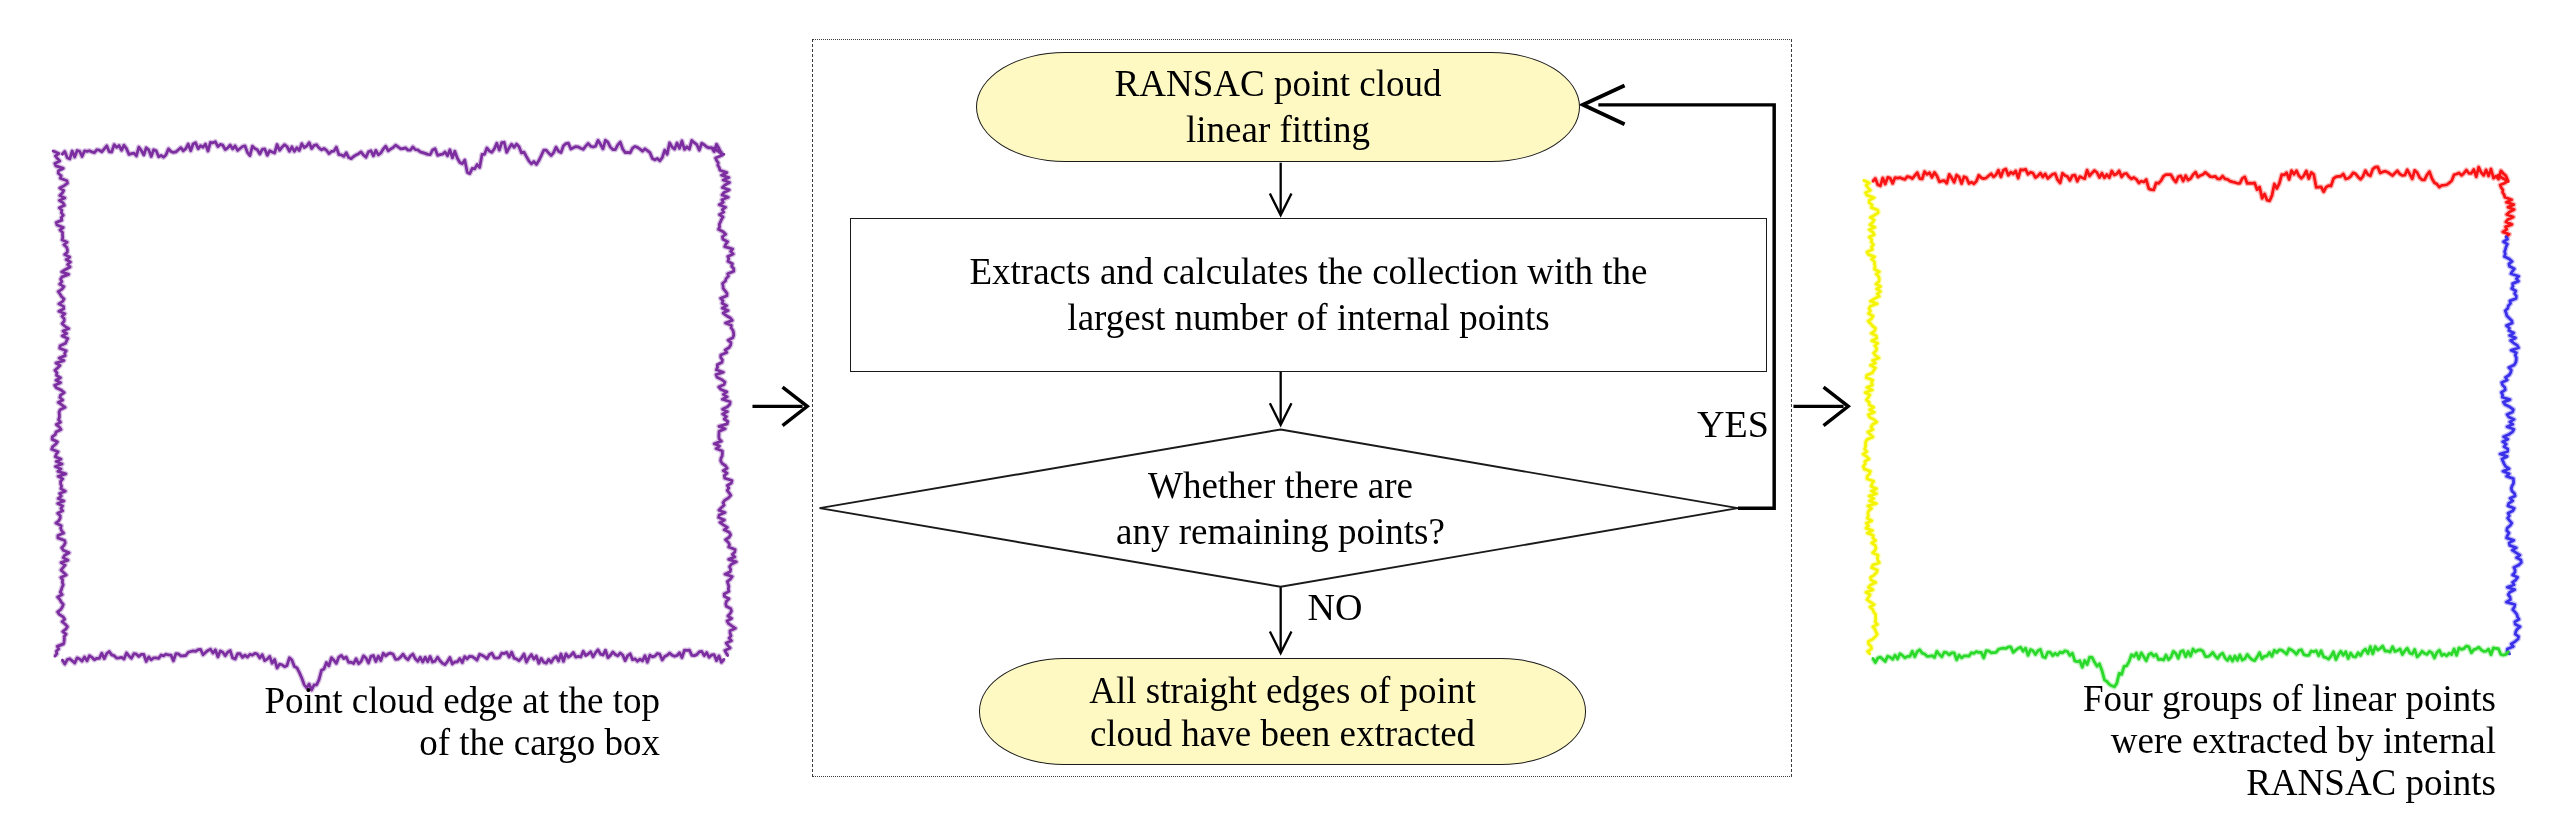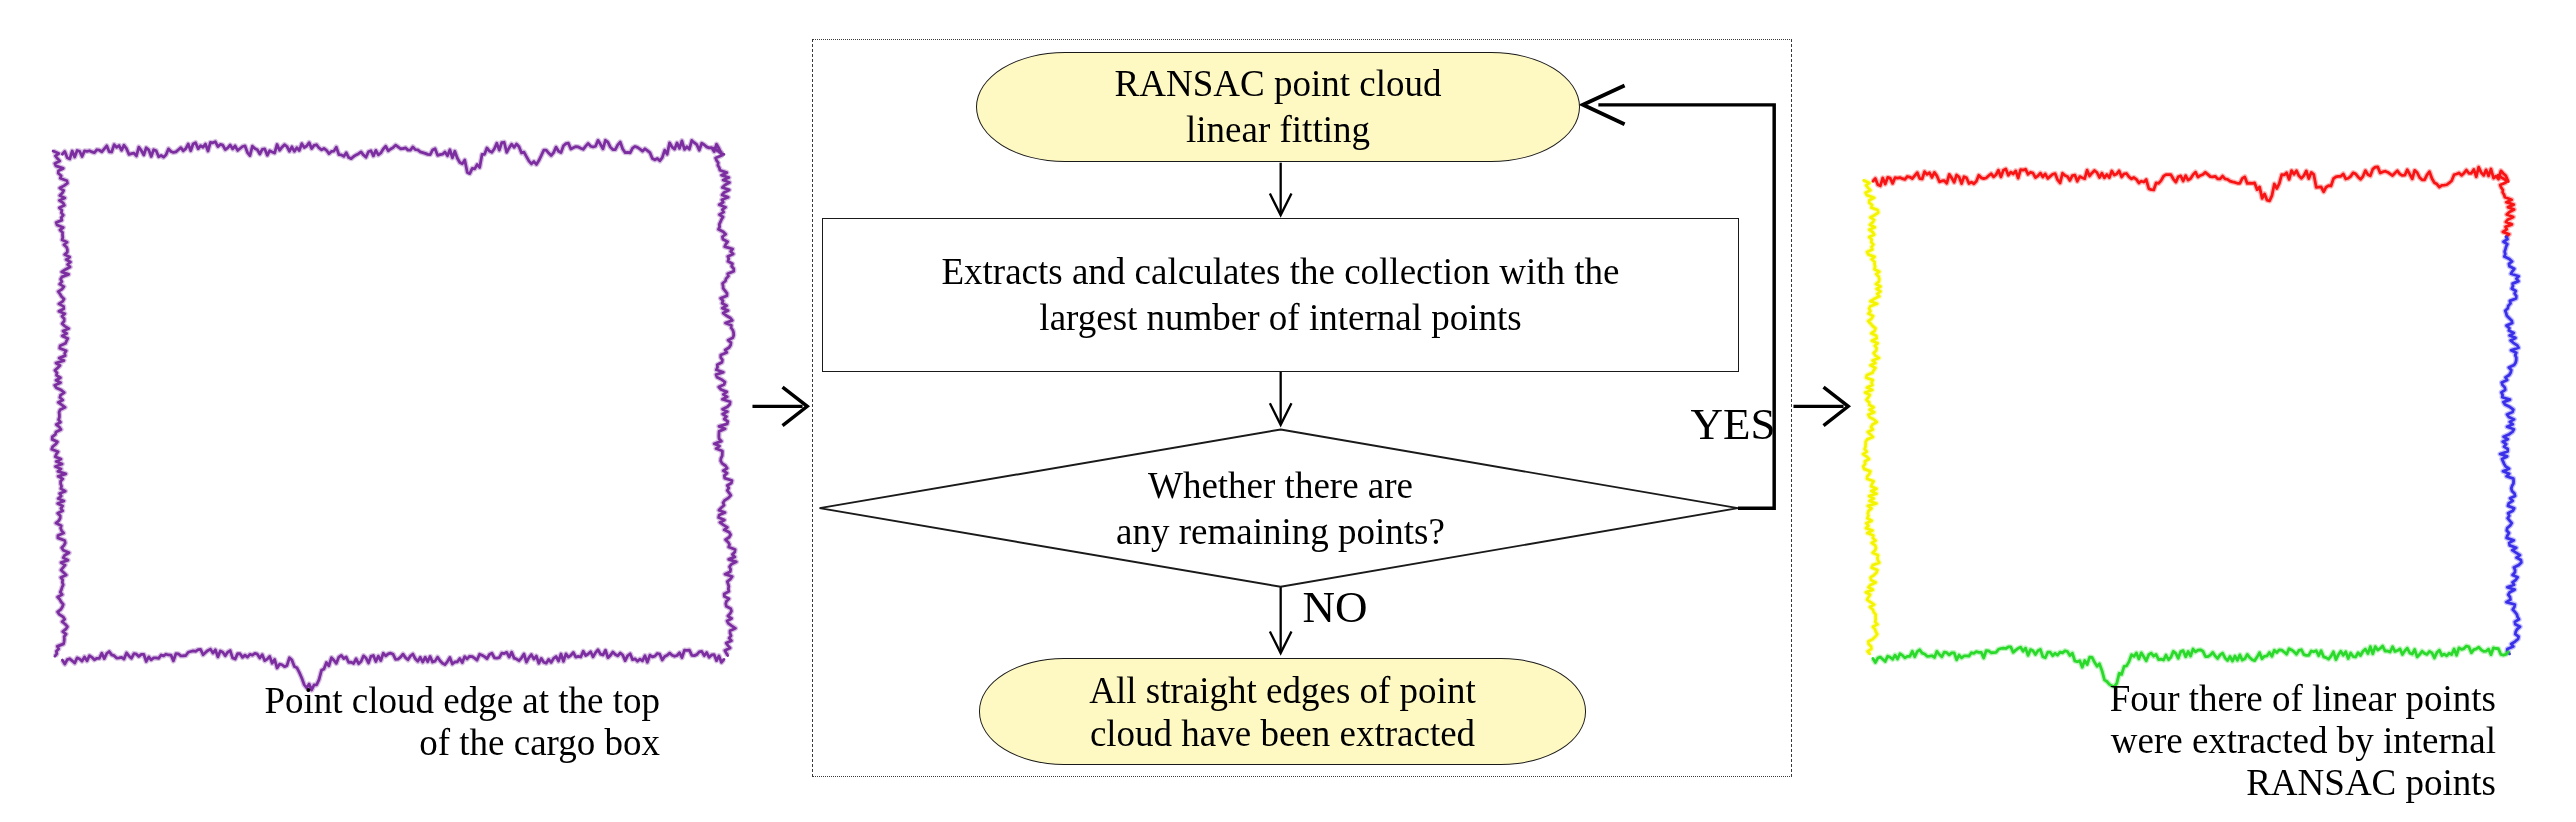--- a/index.html
+++ b/index.html
@@ -5,26 +5,26 @@
   html,body{margin:0;padding:0;background:#fff;}
   #stage{
     position:relative;width:2576px;height:822px;background:#ffffff;overflow:hidden;
     font-family:"Liberation Serif", serif;color:#000;
   }
   svg.layer{position:absolute;left:0;top:0;width:2576px;height:822px;}
   .abs{position:absolute;}
   .node-text{display:flex;flex-direction:column;align-items:center;justify-content:center;
     text-align:center;font-size:37px;line-height:46px;}
   .oval{border:1.9px solid #1a1a1a;background:#fef9c3;box-sizing:border-box;}
-  .rect-node{border:1.9px solid #1a1a1a;background:#fff;box-sizing:border-box;}
+  .rect-node{border:1.9px solid #1a1a1a;background:#fff;box-sizing:border-box;margin-left:28px;}
   .dotted-box{box-sizing:border-box;background:transparent;
     border-top:1.5px dotted #3a3a3a;border-bottom:1.5px dotted #3a3a3a;
     border-left:1.5px dashed #3a3a3a;border-right:1.5px dashed #3a3a3a;}
   .caption{text-align:right;font-size:37px;line-height:42px;}
-  .small-label{font-size:45px;line-height:35px;}
+  .small-label{font-size:38px;line-height:35px;}
   .center-xy{transform:translate(-50%,-50%);}
 </style>
 </head>
 <body>
 
 <div id="stage">
 
   <svg class="layer" id="cloud-layer" viewBox="0 0 3339 1066" xmlns="http://www.w3.org/2000/svg">
       <path d="M80.0,200.0L83.2,196.4L86.4,204.6L89.7,206.1L92.8,195.8L96.0,203.7L99.2,195.2L102.4,196.1L105.6,203.0L108.8,195.7L112.0,196.2L115.2,195.5L118.4,197.0L121.6,198.0L124.8,194.2L128.0,194.8L131.2,196.8L134.4,193.0L137.6,189.1L140.8,196.8L144.0,197.1L147.2,187.5L150.4,191.0L153.6,188.8L156.8,194.9L160.0,188.3L163.2,192.7L166.5,200.3L169.7,199.2L172.9,198.7L176.1,202.2L179.2,190.7L182.4,195.2L185.7,201.0L188.8,191.6L192.0,194.3L195.3,202.9L198.4,194.2L201.7,195.6L204.9,203.2L208.1,201.6L211.3,203.8L214.5,200.8L217.7,193.0L220.9,196.5L224.1,197.7L227.3,196.9L230.5,194.2L233.7,191.5L236.9,195.6L240.1,192.8L243.2,186.8L246.5,195.5L249.6,186.8L252.8,185.0L256.1,193.0L259.3,188.9L262.5,190.9L265.6,186.8L268.9,195.9L272.0,184.8L275.2,185.2L278.4,183.7L281.7,190.1L284.9,187.3L288.1,188.3L291.3,194.0L294.5,191.7L297.7,188.1L300.9,193.1L304.1,189.1L307.3,195.1L310.5,192.6L313.7,190.0L316.9,189.3L320.1,197.9L323.3,201.8L326.5,189.6L329.7,192.7L332.9,194.2L336.1,199.7L339.3,193.6L342.5,193.1L345.8,201.4L348.9,195.5L352.1,197.1L355.3,198.4L358.5,187.4L361.7,194.9L364.9,190.9L368.1,187.6L371.3,190.0L374.5,196.2L377.7,190.4L380.9,196.3L384.1,191.5L387.3,195.2L390.5,186.3L393.7,191.2L396.9,189.3L400.1,185.0L403.3,192.7L406.5,188.5L409.7,187.7L412.9,191.9L416.2,194.3L419.3,192.5L422.6,194.9L425.8,199.3L429.0,196.4L432.2,196.0L435.3,190.8L438.6,200.4L441.8,200.8L445.0,202.8L448.2,198.1L451.4,204.3L454.6,205.7L457.8,202.9L461.0,200.9L464.2,199.3L467.4,197.0L470.6,201.1L473.8,204.0L477.0,196.8L480.2,195.5L483.4,202.1L486.6,195.0L489.8,200.8L493.0,198.4L496.2,193.2L499.4,189.6L502.6,195.7L505.8,193.2L509.0,191.4L512.2,188.2L515.4,190.4L518.6,192.9L521.8,192.7L525.0,191.7L528.2,194.7L531.4,194.6L534.6,190.6L537.8,194.0L541.0,194.5L544.2,196.9L547.4,197.9L550.6,198.9L553.9,200.2L557.1,200.5L560.2,194.5L563.4,192.8L566.7,201.5L569.9,200.6L573.1,199.9L576.2,197.0L579.5,202.1L582.6,194.2L585.9,204.7L589.0,196.2L592.3,205.2L595.5,210.8L598.7,212.3L601.9,207.5L605.2,223.6L608.4,225.2L611.6,218.3L614.8,219.0L617.9,213.4L621.2,217.1L624.3,200.3L627.5,200.2L630.6,191.9L633.9,195.9L637.1,197.5L640.3,192.9L643.4,185.8L646.7,194.7L649.8,185.1L653.0,184.5L656.3,197.5L659.5,191.7L662.6,187.0L665.9,191.1L669.0,186.8L672.3,190.2L675.5,198.3L678.7,197.3L681.9,203.2L685.2,209.0L688.4,212.5L691.6,209.5L694.8,213.3L698.0,208.3L701.1,201.9L704.3,194.8L707.5,194.8L710.7,198.5L713.9,201.7L717.1,197.9L720.3,190.8L723.5,196.2L726.7,197.9L729.9,189.1L733.1,186.3L736.3,185.7L739.5,193.2L742.7,191.5L745.9,190.1L749.1,190.6L752.3,192.2L755.5,193.6L758.7,189.5L761.9,186.0L765.1,189.6L768.3,190.6L771.5,189.6L774.7,182.0L777.9,187.2L781.1,193.1L784.3,181.9L787.5,184.4L790.7,190.8L793.9,193.9L797.1,194.1L800.3,188.0L803.5,184.2L806.7,193.2L810.0,197.9L813.2,197.7L816.4,198.1L819.5,192.0L822.7,189.9L825.9,191.1L829.2,193.4L832.4,196.0L835.6,192.9L838.8,195.3L842.0,197.9L845.2,205.6L848.4,207.3L851.6,205.6L854.8,208.6L858.0,204.5L861.2,194.7L864.4,200.1L867.5,185.2L870.8,190.8L874.0,193.4L877.1,185.4L880.4,192.4L883.5,182.6L886.8,193.8L890.0,190.3L893.2,193.5L896.3,182.1L899.5,185.0L902.8,187.6L906.0,194.8L909.2,185.7L912.4,187.7L915.6,190.5L918.8,191.8L922.0,191.4L925.2,196.6L928.4,187.0L931.6,192.5L934.8,199.9L938.0,200.1" fill="none" stroke="#7C2DA0" stroke-width="7" stroke-opacity="0.3" stroke-linejoin="round"></path>
       <path d="M80.0,200.0L83.2,196.4L86.4,204.6L89.7,206.1L92.8,195.8L96.0,203.7L99.2,195.2L102.4,196.1L105.6,203.0L108.8,195.7L112.0,196.2L115.2,195.5L118.4,197.0L121.6,198.0L124.8,194.2L128.0,194.8L131.2,196.8L134.4,193.0L137.6,189.1L140.8,196.8L144.0,197.1L147.2,187.5L150.4,191.0L153.6,188.8L156.8,194.9L160.0,188.3L163.2,192.7L166.5,200.3L169.7,199.2L172.9,198.7L176.1,202.2L179.2,190.7L182.4,195.2L185.7,201.0L188.8,191.6L192.0,194.3L195.3,202.9L198.4,194.2L201.7,195.6L204.9,203.2L208.1,201.6L211.3,203.8L214.5,200.8L217.7,193.0L220.9,196.5L224.1,197.7L227.3,196.9L230.5,194.2L233.7,191.5L236.9,195.6L240.1,192.8L243.2,186.8L246.5,195.5L249.6,186.8L252.8,185.0L256.1,193.0L259.3,188.9L262.5,190.9L265.6,186.8L268.9,195.9L272.0,184.8L275.2,185.2L278.4,183.7L281.7,190.1L284.9,187.3L288.1,188.3L291.3,194.0L294.5,191.7L297.7,188.1L300.9,193.1L304.1,189.1L307.3,195.1L310.5,192.6L313.7,190.0L316.9,189.3L320.1,197.9L323.3,201.8L326.5,189.6L329.7,192.7L332.9,194.2L336.1,199.7L339.3,193.6L342.5,193.1L345.8,201.4L348.9,195.5L352.1,197.1L355.3,198.4L358.5,187.4L361.7,194.9L364.9,190.9L368.1,187.6L371.3,190.0L374.5,196.2L377.7,190.4L380.9,196.3L384.1,191.5L387.3,195.2L390.5,186.3L393.7,191.2L396.9,189.3L400.1,185.0L403.3,192.7L406.5,188.5L409.7,187.7L412.9,191.9L416.2,194.3L419.3,192.5L422.6,194.9L425.8,199.3L429.0,196.4L432.2,196.0L435.3,190.8L438.6,200.4L441.8,200.8L445.0,202.8L448.2,198.1L451.4,204.3L454.6,205.7L457.8,202.9L461.0,200.9L464.2,199.3L467.4,197.0L470.6,201.1L473.8,204.0L477.0,196.8L480.2,195.5L483.4,202.1L486.6,195.0L489.8,200.8L493.0,198.4L496.2,193.2L499.4,189.6L502.6,195.7L505.8,193.2L509.0,191.4L512.2,188.2L515.4,190.4L518.6,192.9L521.8,192.7L525.0,191.7L528.2,194.7L531.4,194.6L534.6,190.6L537.8,194.0L541.0,194.5L544.2,196.9L547.4,197.9L550.6,198.9L553.9,200.2L557.1,200.5L560.2,194.5L563.4,192.8L566.7,201.5L569.9,200.6L573.1,199.9L576.2,197.0L579.5,202.1L582.6,194.2L585.9,204.7L589.0,196.2L592.3,205.2L595.5,210.8L598.7,212.3L601.9,207.5L605.2,223.6L608.4,225.2L611.6,218.3L614.8,219.0L617.9,213.4L621.2,217.1L624.3,200.3L627.5,200.2L630.6,191.9L633.9,195.9L637.1,197.5L640.3,192.9L643.4,185.8L646.7,194.7L649.8,185.1L653.0,184.5L656.3,197.5L659.5,191.7L662.6,187.0L665.9,191.1L669.0,186.8L672.3,190.2L675.5,198.3L678.7,197.3L681.9,203.2L685.2,209.0L688.4,212.5L691.6,209.5L694.8,213.3L698.0,208.3L701.1,201.9L704.3,194.8L707.5,194.8L710.7,198.5L713.9,201.7L717.1,197.9L720.3,190.8L723.5,196.2L726.7,197.9L729.9,189.1L733.1,186.3L736.3,185.7L739.5,193.2L742.7,191.5L745.9,190.1L749.1,190.6L752.3,192.2L755.5,193.6L758.7,189.5L761.9,186.0L765.1,189.6L768.3,190.6L771.5,189.6L774.7,182.0L777.9,187.2L781.1,193.1L784.3,181.9L787.5,184.4L790.7,190.8L793.9,193.9L797.1,194.1L800.3,188.0L803.5,184.2L806.7,193.2L810.0,197.9L813.2,197.7L816.4,198.1L819.5,192.0L822.7,189.9L825.9,191.1L829.2,193.4L832.4,196.0L835.6,192.9L838.8,195.3L842.0,197.9L845.2,205.6L848.4,207.3L851.6,205.6L854.8,208.6L858.0,204.5L861.2,194.7L864.4,200.1L867.5,185.2L870.8,190.8L874.0,193.4L877.1,185.4L880.4,192.4L883.5,182.6L886.8,193.8L890.0,190.3L893.2,193.5L896.3,182.1L899.5,185.0L902.8,187.6L906.0,194.8L909.2,185.7L912.4,187.7L915.6,190.5L918.8,191.8L922.0,191.4L925.2,196.6L928.4,187.0L931.6,192.5L934.8,199.9L938.0,200.1" fill="none" stroke="#7C2DA0" stroke-width="3.6" stroke-linejoin="round" stroke-linecap="round"></path>
@@ -92,19 +92,19 @@
   </div>
 
   <div class="abs small-label center-xy" style="left:1733px;top:424px;">YES</div>
   <div class="abs small-label center-xy" style="left:1335px;top:607px;">NO</div>
 
   <div class="abs caption" style="left:120px;top:680px;width:540px;">
     <div>Point cloud edge at the top</div>
     <div>of the cargo box</div>
   </div>
   <div class="abs caption" style="left:1879px;top:678px;width:617px;">
-    <div>Four there of linear points</div>
+    <div>Four groups of linear points</div>
     <div>were extracted by internal</div>
     <div>RANSAC points</div>
   </div>
 
 </div>
 
 
 </body></html>

